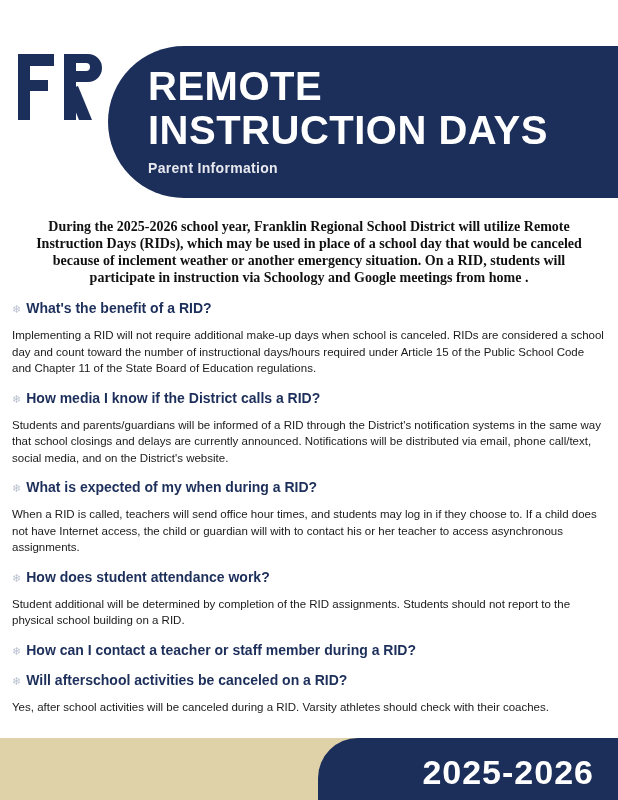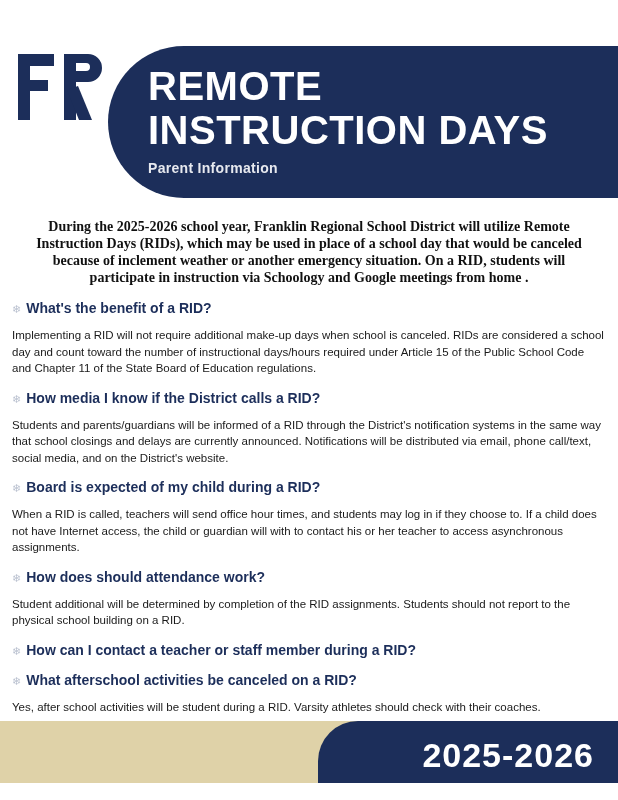--- a/index.html
+++ b/index.html
@@ -104,21 +104,21 @@
     font-size: 11.5px;
     line-height: 16.5px;
     color: #1a1a1a;
     margin-top: 10px;
   }
 
   
   .footer {
     position: absolute;
     left: 0;
-    bottom: 17px;
+    bottom: 0;
     width: 100%;
     height: 62px;
   }
   .footer-tan {
     position: absolute;
     left: 0;
     bottom: 0;
     width: 100%;
     height: 62px;
     background: #dfd2a8;
@@ -184,46 +184,46 @@
     <div class="q-row">
       <span class="snow">❄</span>
       <span class="question">How media I know if the District calls a RID?</span>
     </div>
     <div class="answer">Students and parents/guardians will be informed of a RID through the District's notification systems in the same way that school closings and delays are currently announced. Notifications will be distributed via email, phone call/text, social media, and on the District's website.</div>
   </div>
 
   <div class="faq-item">
     <div class="q-row">
       <span class="snow">❄</span>
-      <span class="question">Board is expected of my child during a RID?</span>
+      <span class="question">What is expected of my when during a RID?</span>
     </div>
     <div class="answer">When a RID is called, teachers will send office hour times, and students may log in if they choose to. If a child does not have Internet access, the child or guardian will with to contact his or her teacher to access asynchronous assignments.</div>
   </div>
 
   <div class="faq-item">
     <div class="q-row">
       <span class="snow">❄</span>
-      <span class="question">How does should attendance work?</span>
+      <span class="question">How does student attendance work?</span>
     </div>
     <div class="answer">Student additional will be determined by completion of the RID assignments. Students should not report to the physical school building on a RID.</div>
   </div>
 
   <div class="faq-item">
     <div class="q-row">
       <span class="snow">❄</span>
       <span class="question">How can I contact a teacher or staff member during a RID?</span>
     </div>
   </div>
 
   <div class="faq-item">
     <div class="q-row">
       <span class="snow">❄</span>
-      <span class="question">What afterschool activities be canceled on a RID?</span>
-    </div>
-    <div class="answer">Yes, after school activities will be student during a RID. Varsity athletes should check with their coaches.</div>
+      <span class="question">Will afterschool activities be canceled on a RID?</span>
+    </div>
+    <div class="answer">Yes, after school activities will be canceled during a RID. Varsity athletes should check with their coaches.</div>
   </div>
 
 </div>
 
 <div class="footer">
   <div class="footer-tan"></div>
   <div class="footer-navy"></div>
   <div class="footer-year">2025-2026</div>
 </div>
 

